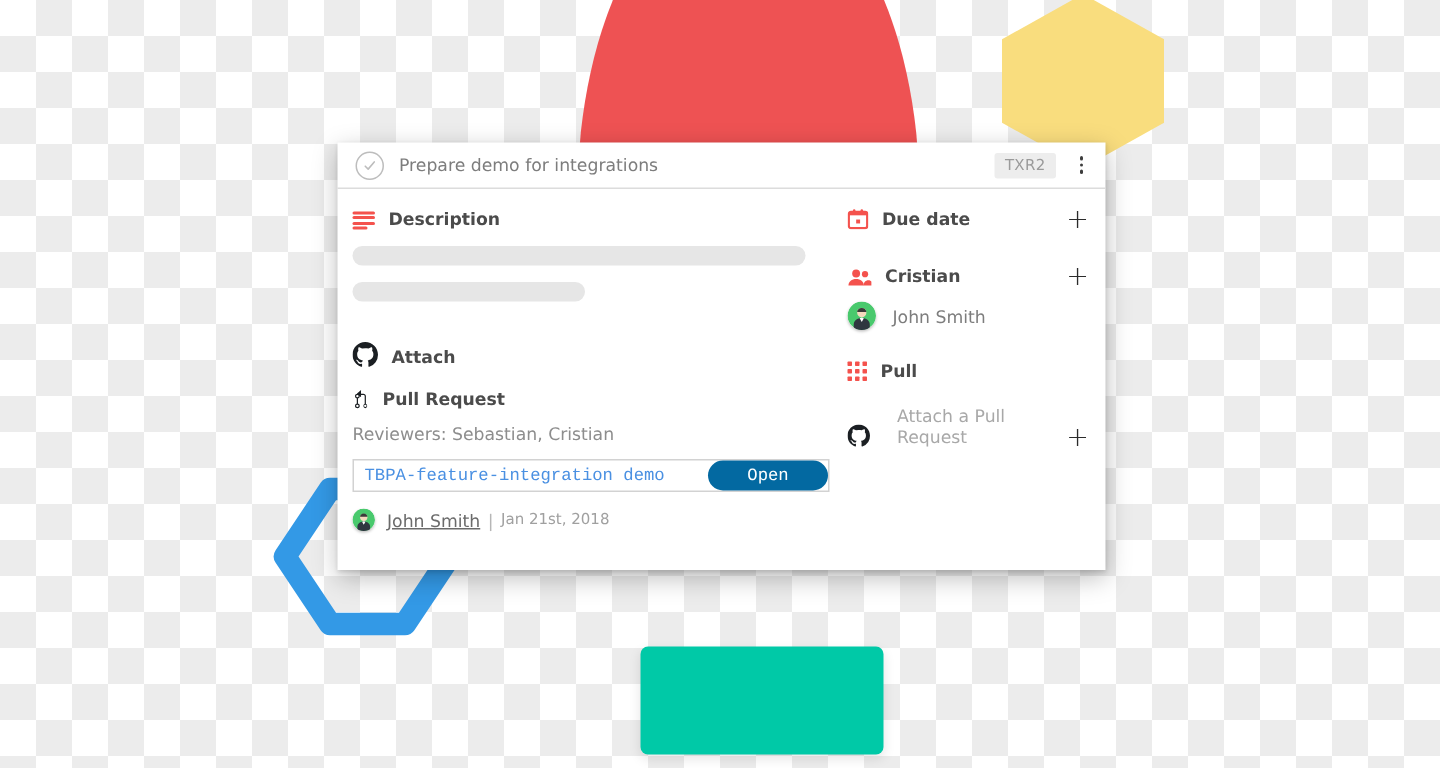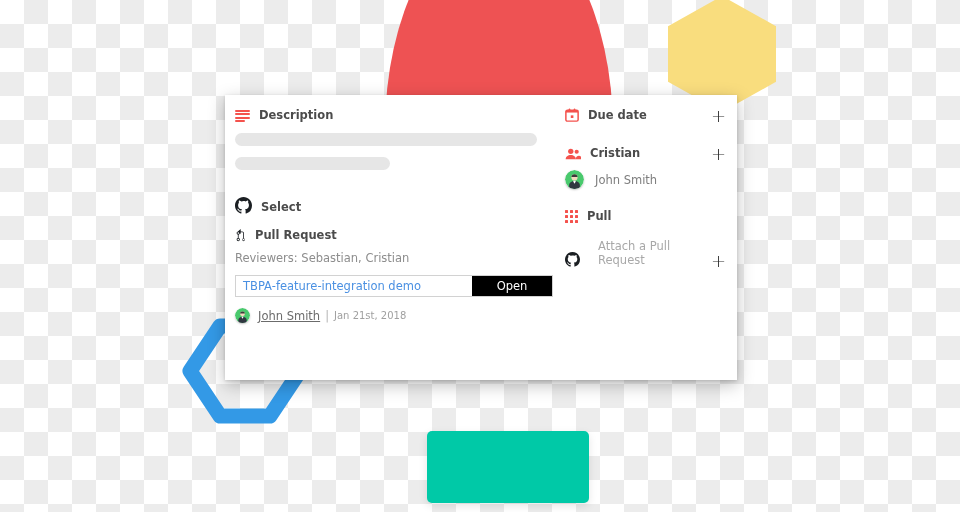--- a/index.html
+++ b/index.html
@@ -212,39 +212,41 @@
   
   #pr-field {
     margin-top: 10px;
     width: 318px;
     height: 22px;
     border: 1px solid #d2d2d2;
     background: #fff;
     display: flex;
     align-items: center;
     box-sizing: border-box;
+    font-family: Liberation Mono, monospace;
   }
   #pr-link {
     font-size: 11.5px;
     color: #4a90e2;
     padding-left: 7px;
     flex: 1 1 auto;
     white-space: nowrap;
     overflow: hidden;
   }
   #pr-open-btn {
     width: 80px;
     height: 100%;
-    background: #000000;
+    background: #0369a1;
     color: #ffffff;
     font-size: 11.5px;
     display: flex;
     align-items: center;
     justify-content: center;
     flex: 0 0 auto;
+    border-radius: 10px;
   }
 
   
   #author-row {
     margin-top: 11px;
     display: flex;
     align-items: center;
   }
   #author-name {
     font-size: 11.5px;
@@ -313,20 +315,34 @@
   <div class="shape" id="blue-hexagon">
     <svg width="118" height="98" viewBox="0 0 118 98">
       <polygon points="34,4 84,4 114,49 84,94 34,94 4,49" fill="none" stroke="#3399e6" stroke-width="15" stroke-linejoin="round"></polygon>
     </svg>
   </div>
 
   <div class="shape" id="teal-rect"></div>
 
   <div id="card">
 
+    <div id="card-header">
+      <div id="check-circle">
+        <svg width="9" height="9" viewBox="0 0 12 12">
+          <polyline points="2,6.4 4.6,9 10,2.6" fill="none" stroke="#bdbdbd" stroke-width="1.4" stroke-linecap="round" stroke-linejoin="round"></polyline>
+        </svg>
+      </div>
+      <div id="card-title">Prepare demo for integrations</div>
+      <div id="code-badge">TXR2</div>
+      <div id="kebab-menu">
+        <i></i>
+        <i></i>
+        <i></i>
+      </div>
+    </div>
 
     <div id="card-body">
 
       <div id="col-left">
 
         <div class="sec-row">
           <span class="icon-desc">
             <i></i>
               <i></i>
               <i></i>
@@ -341,21 +357,21 @@
         <div class="sec-row" id="github-row">
           <svg class="icon-github" viewBox="0 0 16 16">
             <path fill="#1b1f23" d="M8 0C3.58 0 0 3.58 0 8c0 3.54 2.29 6.53 5.47 7.59.4.07.55-.17.55-.38
             0-.19-.01-.82-.01-1.49-2.01.37-2.53-.49-2.69-.94-.09-.23-.48-.94-.82-1.13-.28-.15-.68-.52-.01-.53.63-.01
             1.08.58 1.23.82.72 1.21 1.87.87 2.33.66.07-.52.28-.87.51-1.07-1.78-.2-3.64-.89-3.64-3.95
             0-.87.31-1.59.82-2.15-.08-.2-.36-1.02.08-2.12 0 0 .67-.21 2.2.82a7.42 7.42 0 0 1 2-.27c.68 0
             1.36.09 2 .27 1.53-1.04 2.2-.82 2.2-.82.44 1.1.16 1.92.08 2.12.51.56.82 1.27.82 2.15 0
             3.07-1.87 3.75-3.65 3.95.29.25.54.73.54 1.48 0 1.07-.01 1.93-.01 2.2 0 .21.15.46.55.38A8.012
             8.012 0 0 0 16 8c0-4.42-3.58-8-8-8z"></path>
           </svg>
-          <span class="sec-label">Select</span>
+          <span class="sec-label">Attach</span>
         </div>
 
         <div class="sec-row" id="pr-row">
           <svg class="icon-pr" viewBox="0 0 16 16">
             <path fill="#1b1f23" d="M11 11.28V5c0-1.1-.9-2-2-2H7V0L3.5 3 7 6V4h2c.55 0 1 .45 1
             1v6.28A1.99 1.99 0 0 0 10.5 15a2 2 0 0 0 .5-3.72zm-.5 2.72a1 1 0 1 1 0-2 1 1 0 0 1 0
             2zM4 3a2 2 0 0 0-.5 3.94V11.06A2 2 0 0 0 4 15a2 2 0 0 0 .5-3.94V6.94A2 2 0 0 0 4 3zm0
             11a1 1 0 1 1 0-2 1 1 0 0 1 0 2zm0-8a1 1 0 1 1 0-2 1 1 0 0 1 0 2z"></path>
           </svg>
           <span class="sec-label pr">Pull Request</span>

